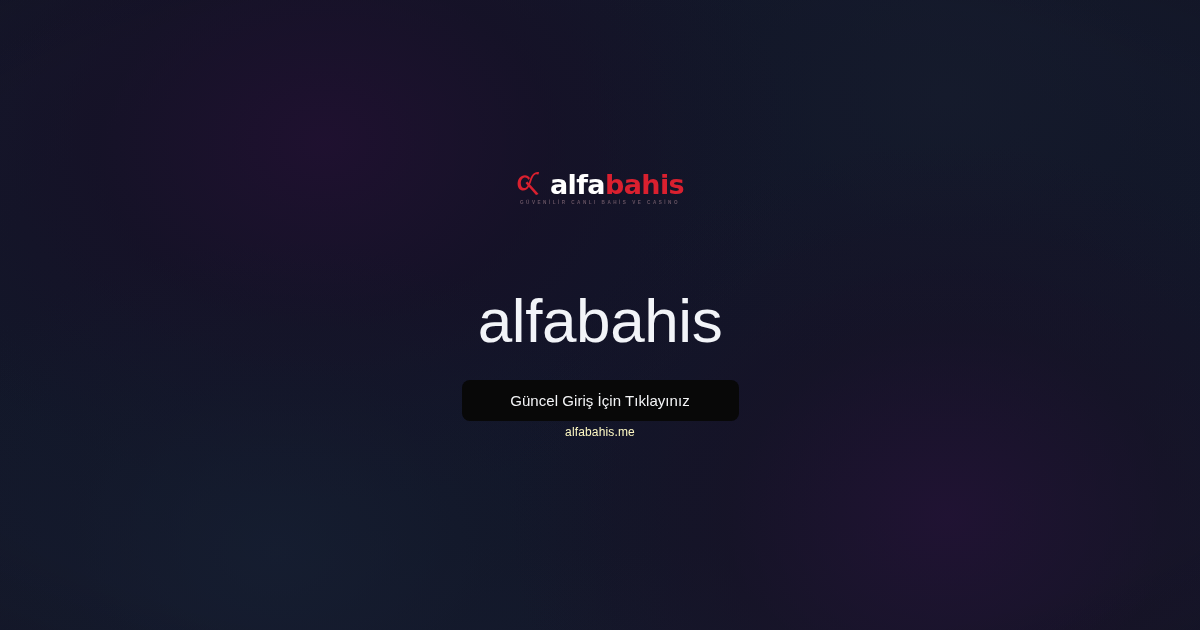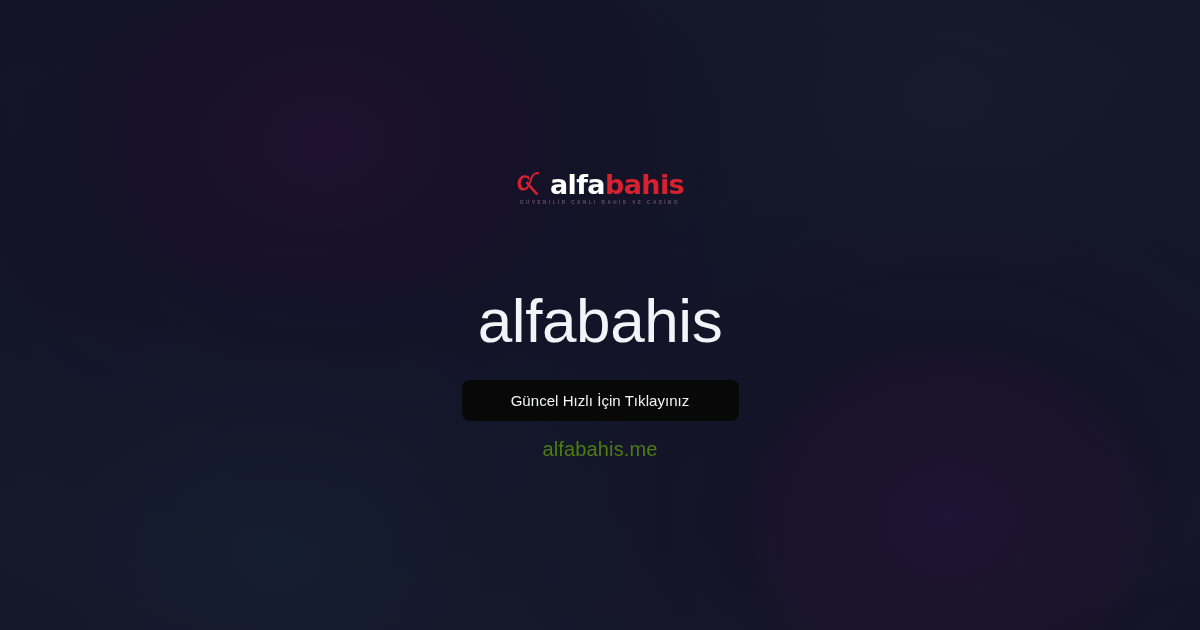--- a/index.html
+++ b/index.html
@@ -143,24 +143,24 @@
     display: flex;
     align-items: center;
     justify-content: center;
     cursor: pointer;
     letter-spacing: 0.05px;
     white-space: nowrap;
   }
 
   
   .site-domain {
-    margin-top: 17px;
-    font-size: 20px;
+    margin-top: 4px;
+    font-size: 12px;
     font-weight: 400;
-    color: #4d7c0f;
+    color: #fef9c3;
     letter-spacing: 0.15px;
   }
 </style>
 </head>
 <body>
 
 <div class="bg-root">
   <div class="bg-tint-tl"></div>
   <div class="bg-tint-tr"></div>
   <div class="bg-tint-bl"></div>
@@ -178,17 +178,17 @@
           <path d="M11.4 12.6l11.2 12.4-2.6 0.9-10.5-11.9z" fill="#d9202f"></path>
         </svg>
       </span>
       <span class="brand-wordmark"><span class="brand-word-alfa">alfa</span><span class="brand-word-bahis">bahis</span></span>
     </div>
     <div class="brand-tagline">GÜVENİLİR CANLI BAHİS VE CASİNO</div>
   </div>
 
   <div class="headline-block">
     <h1 class="page-title">alfabahis</h1>
-    <button class="cta-button">Güncel Hızlı İçin Tıklayınız</button>
+    <button class="cta-button">Güncel Giriş İçin Tıklayınız</button>
     <div class="site-domain">alfabahis.me</div>
   </div>
 
 </div>
 
 </body></html>

